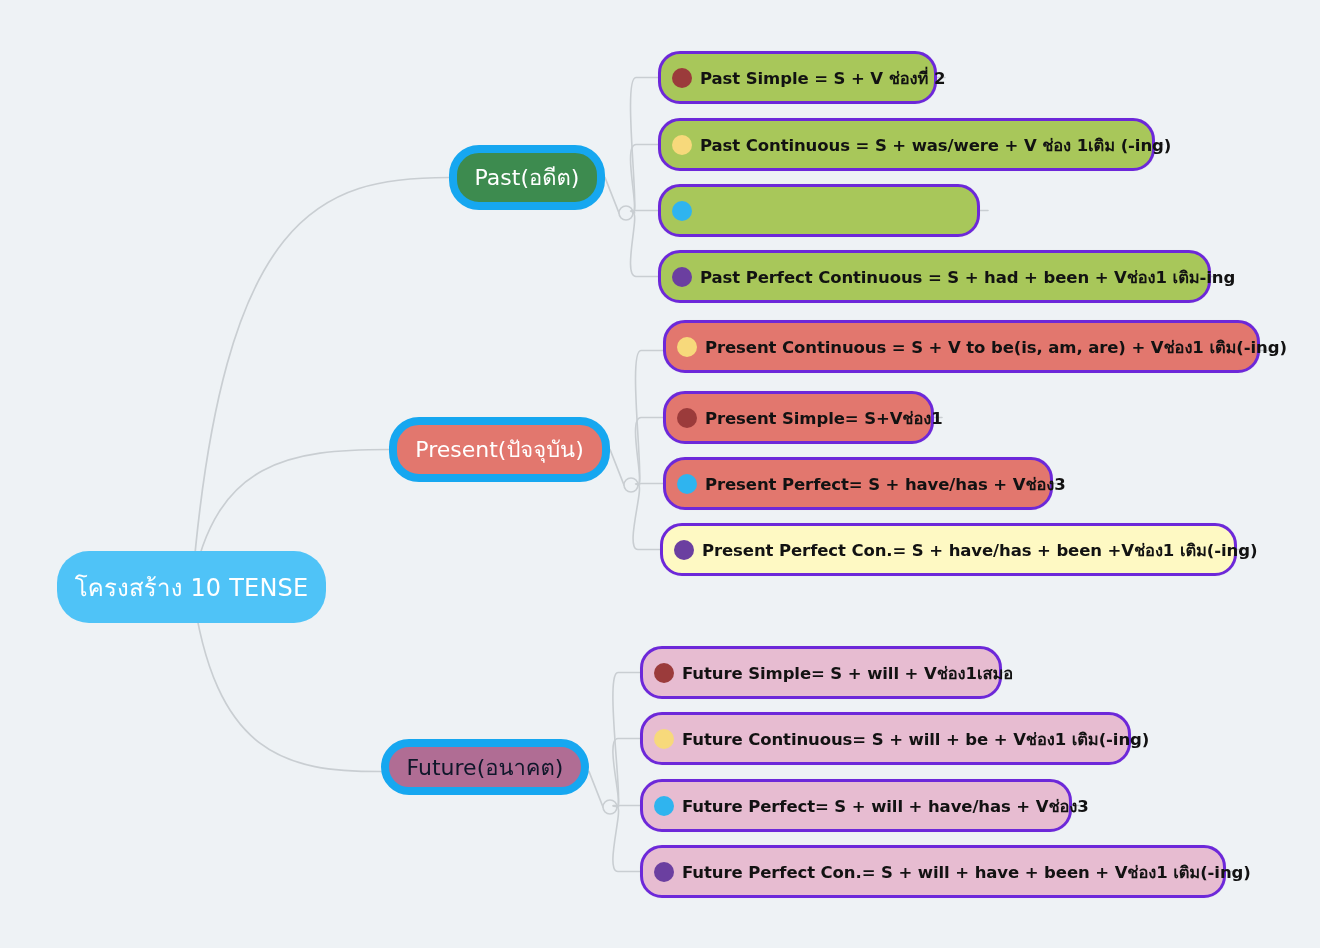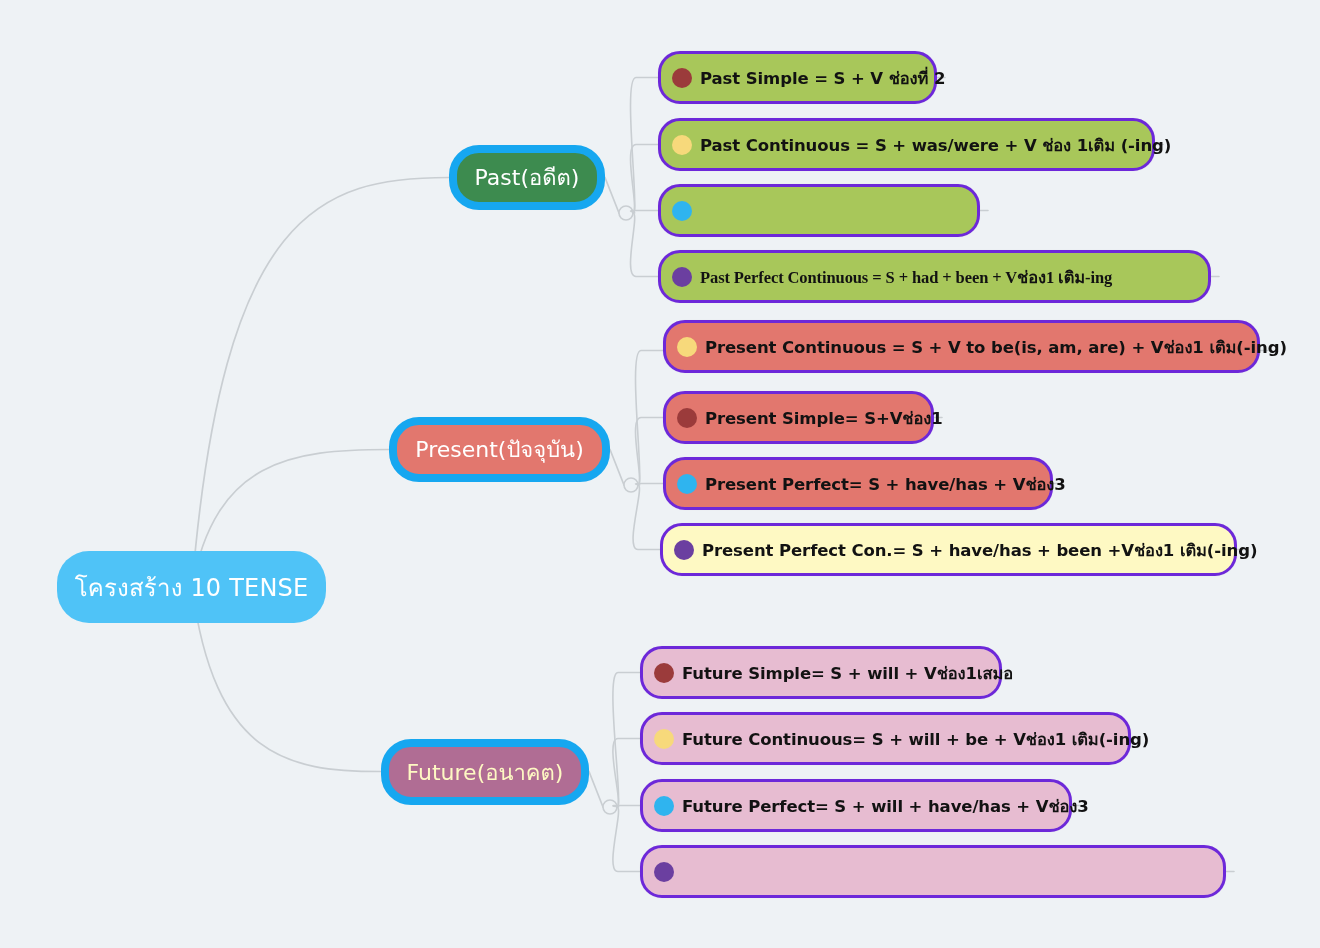--- a/index.html
+++ b/index.html
@@ -123,21 +123,21 @@
       <span class="bullet" style="background: rgb(155, 59, 59);"></span>
       <span class="leaf-label">Past Simple = S + V ช่องที่ 2</span>
     </div>
     <div class="leaf" style="left: 658px; top: 118px; width: 497px; height: 53px; background: rgb(168, 199, 90); text-align: right;">
       <span class="bullet" style="background: rgb(247, 217, 123);"></span>
       <span class="leaf-label">Past Continuous = S + was/were + V ช่อง 1เติม (-ing)</span>
     </div>
     <div class="leaf" style="left: 658px; top: 184px; width: 322px; height: 53px; background: rgb(168, 199, 90);">
       <span class="bullet" style="background: rgb(47, 180, 239);"></span>
     </div>
-    <div class="leaf" style="left: 658px; top: 250px; width: 553px; height: 53px; background: rgb(168, 199, 90); font-family: Liberation Serif, serif;">
+    <div class="leaf" style="left: 658px; top: 250px; width: 553px; height: 53px; background: rgb(168, 199, 90);">
       <span class="bullet" style="background: rgb(107, 63, 160);"></span>
       <span class="leaf-label">Past Perfect Continuous = S + had + been + Vช่อง1 เติม-ing</span>
     </div>
     <div class="branch-node" style="left: 389px; top: 417px; width: 221px; height: 65px; background: rgb(226, 119, 110); color: rgb(255, 255, 255); border-color: rgb(22, 167, 240);">
       <span>Present(ปัจจุบัน)</span>
     </div>
     <div class="leaf" style="left: 663px; top: 320px; width: 597px; height: 53px; background: rgb(226, 119, 110);">
       <span class="bullet" style="background: rgb(247, 217, 123);"></span>
       <span class="leaf-label">Present Continuous = S + V to be(is, am, are) + Vช่อง1 เติม(-ing)</span>
     </div>
@@ -146,31 +146,32 @@
       <span class="leaf-label">Present Simple= S+Vช่อง1</span>
     </div>
     <div class="leaf" style="left: 663px; top: 457px; width: 390px; height: 53px; background: rgb(226, 119, 110);">
       <span class="bullet" style="background: rgb(47, 180, 239);"></span>
       <span class="leaf-label">Present Perfect= S + have/has + Vช่อง3</span>
     </div>
     <div class="leaf" style="left: 660px; top: 523px; width: 577px; height: 53px; background: #fef9c3;">
       <span class="bullet" style="background: rgb(107, 63, 160);"></span>
       <span class="leaf-label">Present Perfect Con.= S + have/has + been +Vช่อง1 เติม(-ing)</span>
     </div>
-    <div class="branch-node" style="left: 381px; top: 739px; width: 208px; height: 66px; background: rgb(176, 109, 148); color: #fef9c3; border-color: rgb(22, 167, 240);">
+    <div class="branch-node" style="left: 381px; top: 739px; width: 208px; height: 56px; background: rgb(176, 109, 148); color: #0f172a; border-color: rgb(22, 167, 240);">
       <span>Future(อนาคต)</span>
     </div>
     <div class="leaf" style="left: 640px; top: 646px; width: 362px; height: 53px; background: rgb(231, 188, 209);">
       <span class="bullet" style="background: rgb(155, 59, 59);"></span>
       <span class="leaf-label">Future Simple= S + will + Vช่อง1เสมอ</span>
     </div>
     <div class="leaf" style="left: 640px; top: 712px; width: 491px; height: 53px; background: rgb(231, 188, 209);">
       <span class="bullet" style="background: rgb(247, 217, 123);"></span>
       <span class="leaf-label">Future Continuous= S + will + be + Vช่อง1 เติม(-ing)</span>
     </div>
     <div class="leaf" style="left: 640px; top: 779px; width: 432px; height: 53px; background: rgb(231, 188, 209);">
       <span class="bullet" style="background: rgb(47, 180, 239);"></span>
       <span class="leaf-label">Future Perfect= S + will + have/has + Vช่อง3</span>
     </div>
     <div class="leaf" style="left: 640px; top: 845px; width: 586px; height: 53px; background: rgb(231, 188, 209);">
       <span class="bullet" style="background: rgb(107, 63, 160);"></span>
+      <span class="leaf-label">Future Perfect Con.= S + will + have + been + Vช่อง1 เติม(-ing)</span>
     </div>
   </div>
 
 </body></html>

